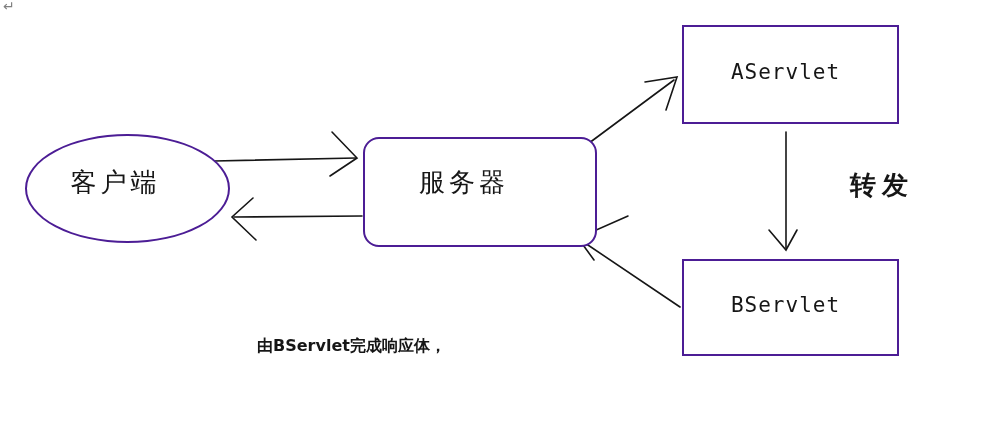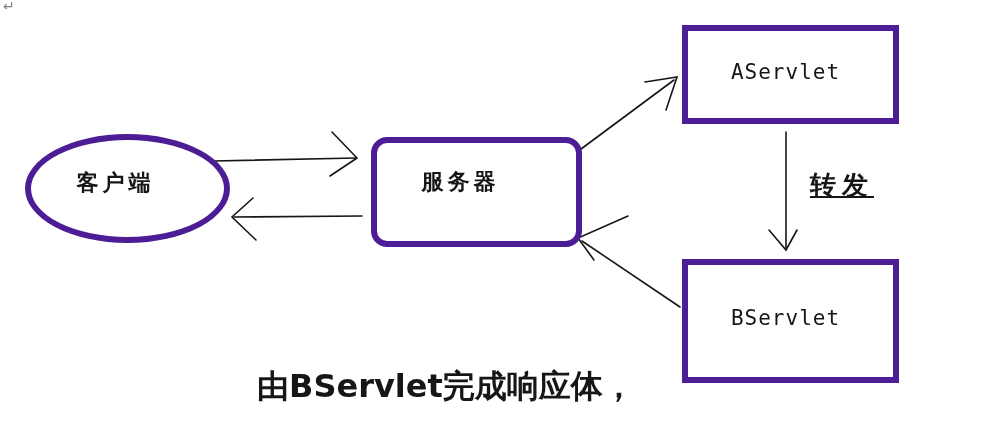--- a/index.html
+++ b/index.html
@@ -7,65 +7,63 @@
     position:relative;
     width:996px;height:441px;
     background:#ffffff;
     overflow:hidden;
     font-family:"DejaVu Sans","Liberation Sans",sans-serif;
   }
   .arrows{position:absolute;left:0;top:0;width:996px;height:441px;pointer-events:none;}
   .arrows line,.arrows polyline{stroke:#161616;stroke-width:1.6;fill:none;stroke-linecap:round;}
   .node{
     position:absolute;
-    border:6px solid #4c1d95;
+    border:2px solid #4c1d95;
     background:#ffffff;
     display:flex;align-items:center;justify-content:center;
     box-sizing:border-box;
   }
   .node-label{
     color:#161616;
     white-space:nowrap;
   }
   .cjk{
-    font-size:22px;
-    font-weight:bold;
+    font-size:26px;
+    font-weight:normal;
     letter-spacing:4px;
     font-family:"DejaVu Sans","Liberation Sans",sans-serif;
   }
   .client{left:25px;top:134px;width:205px;height:109px;border-radius:50%;}
   .client .node-label{transform:translate(-12px,-6px);}
-  .server{left:371px;top:137px;width:211px;height:110px;border-radius:16px;}
+  .server{left:363px;top:137px;width:234px;height:110px;border-radius:16px;}
   .server .node-label{transform:translate(-16px,-10px);}
   .aservlet{left:682px;top:25px;width:217px;height:99px;}
-  .bservlet{left:682px;top:259px;width:217px;height:124px;}
+  .bservlet{left:682px;top:259px;width:217px;height:97px;}
   .mono-label{
     font-family:"DejaVu Sans Mono","Liberation Mono",monospace;
     font-size:21px;
     letter-spacing:1px;
     transform:translate(-5px,-3px);
   }
   .edge-label{
     position:absolute;
-    left:810px;top:168px;
+    left:850px;top:168px;
     font-size:26px;font-weight:bold;letter-spacing:6px;
     color:#161616;
     white-space:nowrap;
     font-family:"DejaVu Sans","Liberation Sans",sans-serif;
-    text-decoration:underline;
   }
   .note{
     position:absolute;
     left:257px;top:333px;
-    font-size:32px;font-weight:bold;
+    font-size:16px;font-weight:bold;
     line-height:26px;
     color:#161616;
     white-space:nowrap;
     font-family:"DejaVu Sans","Liberation Sans",sans-serif;
-    margin-top:40px;
   }
   .return-mark{
     position:absolute;
     left:3px;top:-2px;
     font-size:14px;
     color:#808080;
     font-family:"DejaVu Sans",sans-serif;
   }
 </style>
 </head>

